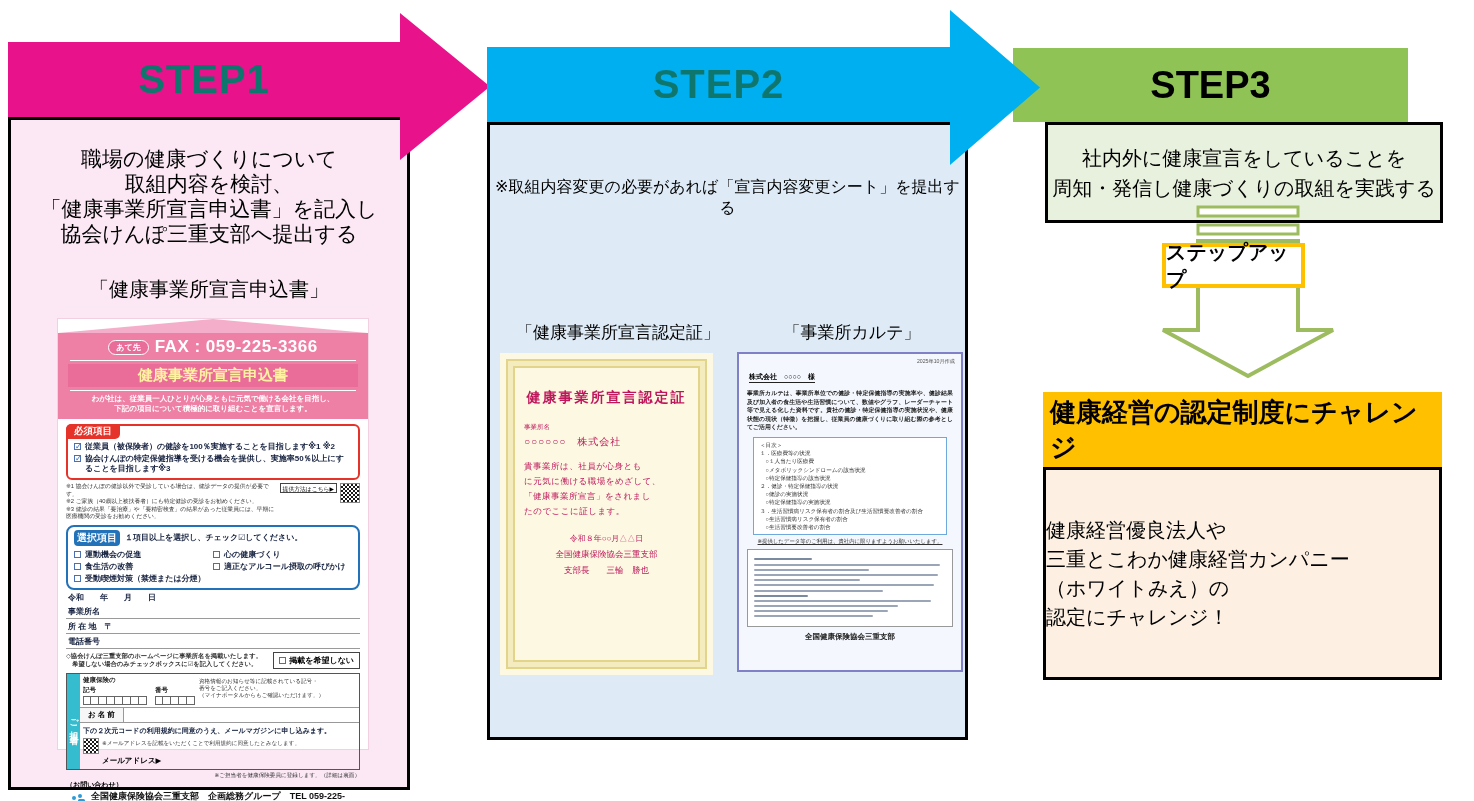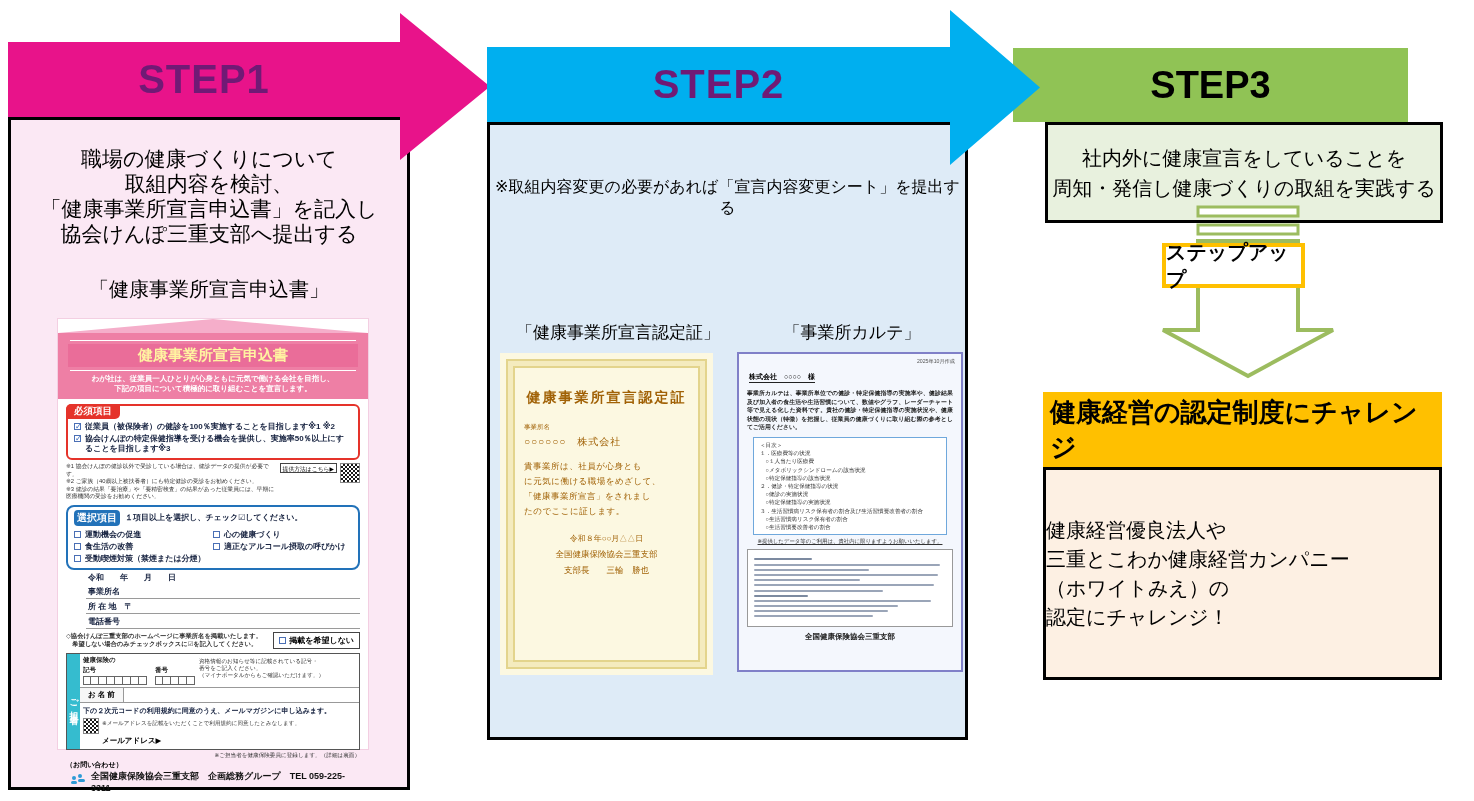--- a/index.html
+++ b/index.html
@@ -3,21 +3,21 @@
 <meta charset="utf-8">
 <style>
   * { margin:0; padding:0; box-sizing:border-box; }
   html,body { background:#fff; }
   body { font-family:"Liberation Sans","DejaVu Sans",sans-serif; color:#000; }
   .canvas { position:relative; width:1474px; height:801px; background:#fff; overflow:hidden; }
 
   
   .arrow-svg { position:absolute; z-index:5; }
   .banner-text { position:absolute; z-index:6; display:flex; align-items:center; justify-content:center;
-                 font-size:40px; font-weight:800; letter-spacing:1px; color:#701a75; }
+                 font-size:40px; font-weight:800; letter-spacing:1px; color:#0f766e; }
 
   
   .big-box { position:absolute; z-index:1; border:3px solid #000; }
   .box1 { left:8px;   top:117px; width:402px; height:673px; background:#FBE8F4; }
   .box2 { left:487px; top:122px; width:481px; height:618px; background:#DEEBF7; }
   .box3 { left:1045px;top:122px; width:398px; height:101px; background:#E8F1DE;
           display:flex; flex-direction:column; align-items:center; justify-content:center; }
   .hdr3 { position:absolute; left:1013px; top:48px; width:395px; height:74px; background:#90C355; z-index:2;
           display:flex; align-items:center; justify-content:center; font-size:38px; font-weight:800; }
   .challenge-hdr { position:absolute; left:1043px; top:392px; width:399px; height:75px; background:#FFC000; z-index:2;
@@ -65,21 +65,21 @@
   .notes { display:flex; margin-top:3px; gap:3px; }
   .notes-l { flex:1; font-size:5.8px; color:#333; line-height:7.5px; }
   .chip { border:1px solid #444; font-size:5.8px; padding:1px 2px; height:10px; white-space:nowrap; }
   .qr { width:20px; height:20px; background:repeating-conic-gradient(#1a1a1a 0% 25%, #fff 0% 50%) 0 0/4px 4px; border:1px solid #888; }
   .selbox { position:relative; border:2px solid #2272B9; border-radius:8px; padding:3px 6px 4px; margin-top:4px; }
   .selhead { display:flex; align-items:center; gap:5px; }
   .seltag { background:#2272B9; color:#fff; font-weight:800; font-size:10px; padding:1px 3px; border-radius:4px; }
   .selinstr { font-size:8px; font-weight:700; color:#15213f; }
   .selcols { display:flex; margin-top:2px;font-family:Liberation Mono, monospace; }
   .selcol { flex:1; }
-  .fieldrow { border-bottom:1px solid #9a9a9a; font-size:8px; font-weight:700; color:#15213f; padding:2px 2px 1px;margin-left:20px; }
+  .fieldrow { border-bottom:1px solid #9a9a9a; font-size:8px; font-weight:700; color:#15213f; padding:2px 2px 1px; }
   .fieldrow:first-of-type { border-top:none; }
   .pubrow { display:flex; align-items:center; gap:6px; margin-top:3px; }
   .pub-l { flex:1; font-size:6.3px; font-weight:700; color:#333; line-height:8px; }
   .pub-box { border:1px solid #444; display:flex; align-items:center; gap:3px; font-size:8px; font-weight:700; padding:2px 5px; background:#fff; }
   .staff { display:flex; border:1px solid #555; margin-top:4px; }
   .staff-tab { flex:0 0 13px; background:#35BCCF; color:#fff; font-size:9px; font-weight:700;
                writing-mode:vertical-rl; text-orientation:upright; display:flex; align-items:center; justify-content:center; letter-spacing:2px; }
   .staff-main { flex:1; }
   .srow1 { display:flex; border-bottom:1px solid #999; padding:2px 3px; gap:4px; }
   .kigo { font-size:6.5px; font-weight:700; color:#222; }
@@ -95,21 +95,21 @@
   .mailnote { font-size:5.6px; color:#333; padding-top:2px; }
   .maillbl { font-size:7.5px; font-weight:700; padding:0 3px 3px 22px; }
   .regnote { text-align:right; font-size:5.6px; color:#333; margin-top:2px; }
   .inq-lbl { font-size:7px; font-weight:700; }
   .inq-row { display:flex; align-items:center; gap:5px; padding-left:4px; }
   .inq-txt { font-size:9px; font-weight:800; color:#111; }
 
   
   .cert { position:absolute; left:500px; top:353px; width:213px; height:322px; background:#FCF8E1; z-index:2;
           box-shadow:inset 0 0 0 6px #FCF8E1, inset 0 0 0 8px #E3D48C, inset 0 0 0 13px #F4EBBE, inset 0 0 0 15px #E3D48C;
-          font-family:Liberation Serif, serif; color:#a16207; }
+          font-family:Liberation Serif, serif; color:#be185d; }
   .cert-in { padding:36px 24px 0; }
   .cert-title { text-align:center; font-size:14px; letter-spacing:2px; font-weight:600; }
   .cert-ofc-lbl { font-size:6.5px; margin-top:16px; }
   .cert-ofc { font-size:10px; margin-top:3px; letter-spacing:1px; }
   .cert-body { margin-top:10px; font-size:8.5px; line-height:15px; letter-spacing:.5px; }
   .cert-date { text-align:center; font-size:8px; margin-top:14px; }
   .cert-org { text-align:center; font-size:8.5px; margin-top:5px; }
   .cert-signer { text-align:center; font-size:8.5px; margin-top:4px; }
 
   
@@ -141,20 +141,24 @@
       <div>職場の健康づくりについて</div>
       <div>取組内容を検討、</div>
       <div>「健康事業所宣言申込書」を記入し</div>
       <div>協会けんぽ三重支部へ提出する</div>
     </div>
     <div class="caption1">「健康事業所宣言申込書」</div>
 
     <div class="form">
       <div class="form-roof"></div>
       <div class="form-banner">
+        <div class="fax-row">
+          <span class="atesaki">あて先</span>
+          <span class="fax-num">FAX : 059-225-3366</span>
+        </div>
         <div class="form-div"></div>
         <div class="form-title">健康事業所宣言申込書</div>
         <div class="form-div"></div>
         <div class="pledge">
           <div>わが社は、従業員一人ひとりが心身ともに元気で働ける会社を目指し、</div>
           <div>下記の項目について積極的に取り組むことを宣言します。</div>
         </div>
       </div>
 
       <div class="fbody">

